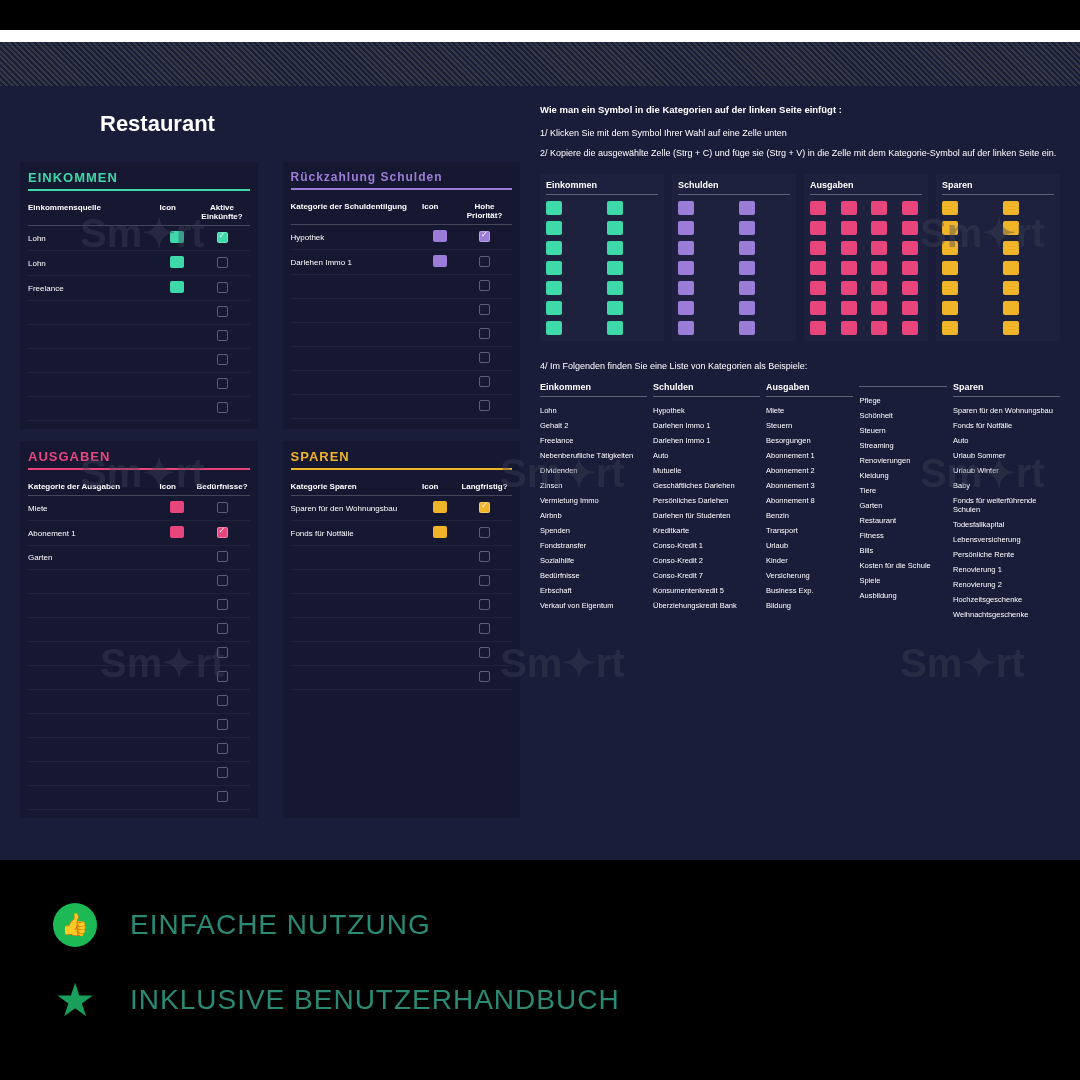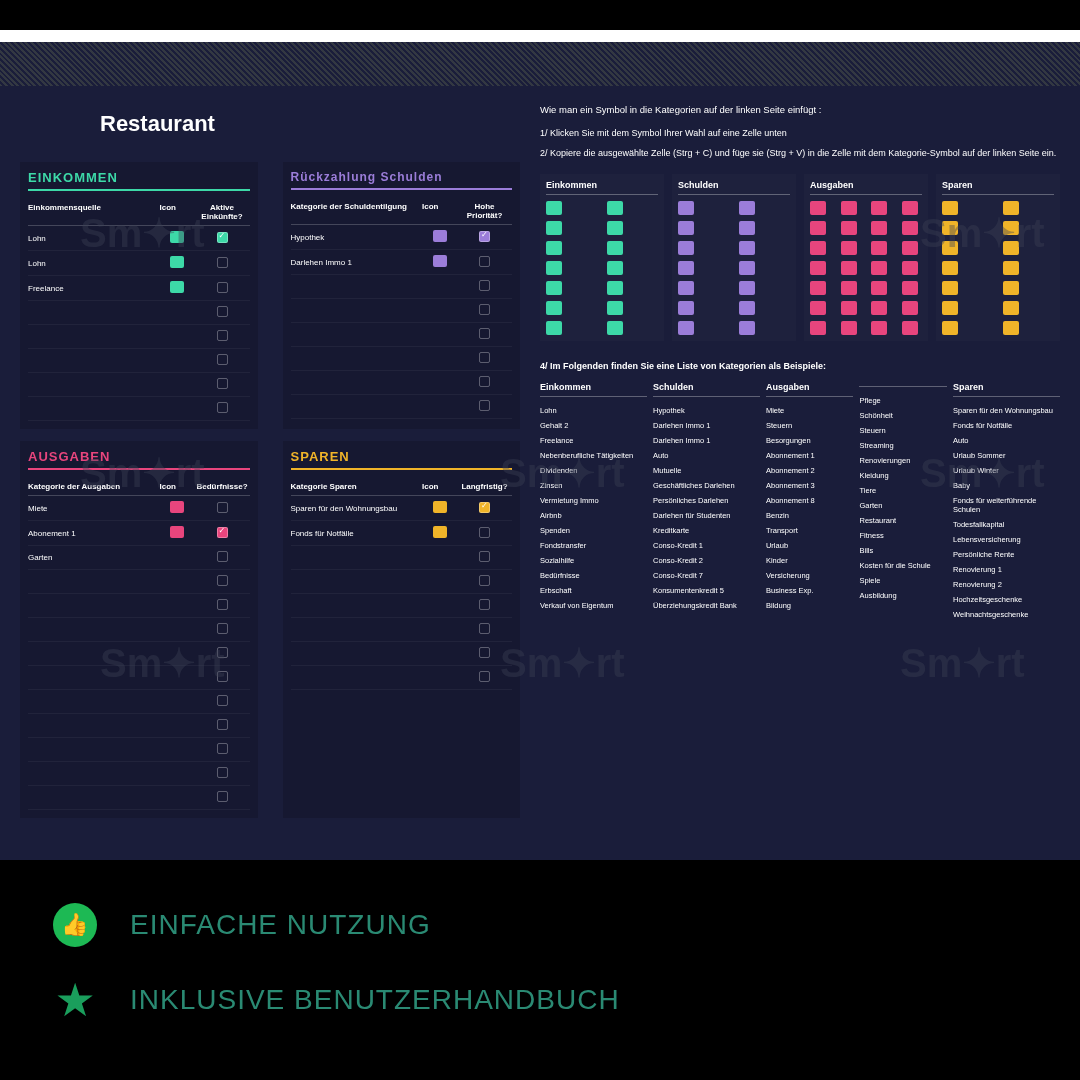--- a/index.html
+++ b/index.html
@@ -32,34 +32,34 @@
 .einkommen .cb.checked{background:#3dd9a8}
 .schulden .cb.checked{background:#9b7dd9}
 .ausgaben .cb.checked{background:#e8457d}
 .sparen .cb.checked{background:#f0b429}
 .ico{width:14px;height:12px;display:inline-block;border-radius:2px}
 .einkommen .ico{background:#3dd9a8}
 .schulden .ico{background:#9b7dd9}
 .ausgaben .ico{background:#e8457d}
 .sparen .ico{background:#f0b429}
 .instructions{font-size:9px;line-height:1.9;margin-bottom:12px}
-.instructions .inst-title{font-weight:normal;font-size:9.5px;margin-bottom:6px}
+.instructions .inst-title{font-weight:bold;font-size:9.5px;margin-bottom:6px}
 .instructions div{margin-bottom:3px}
 .palette{display:grid;grid-template-columns:repeat(4,1fr);gap:8px;margin-bottom:20px}
 .palette-col{background:rgba(255,255,255,0.02);padding:6px}
 .pal-head{font-size:9px;font-weight:bold;padding-bottom:4px;margin-bottom:6px;border-bottom:1px solid rgba(255,255,255,0.3)}
 .icon-grid{display:grid;grid-template-columns:repeat(2,1fr);gap:6px 10px}
 .pal-ico{width:16px;height:14px;border-radius:2px}
 .pc0 .pal-ico{background:#3dd9a8}
 .pc1 .pal-ico{background:#9b7dd9}
 .pc2 .pal-ico{background:#e8457d}
 .pc2 .icon-grid{grid-template-columns:repeat(4,1fr)}
 .pc3 .pal-ico{background:#f0b429}
 .examples{font-size:8px}
-.ex-title{font-weight:bold;font-size:9px;margin-bottom:8px}
+.ex-title{font-weight:normal;font-size:9px;margin-bottom:8px}
 .ex-grid{display:grid;grid-template-columns:1.1fr 1.1fr 0.9fr 0.9fr 1.1fr;gap:6px}
 .ex-col .ex-head{font-weight:bold;font-size:9px;padding-bottom:4px;margin-bottom:6px;border-bottom:1px solid rgba(255,255,255,0.3)}
 .ex-col div{padding:3px 0;font-size:7.5px}
 .watermark{position:absolute;font-size:40px;font-weight:bold;color:rgba(60,65,85,0.4);pointer-events:none}
 .features{padding:40px 50px}
 .feat{display:flex;align-items:center;gap:30px;margin-bottom:25px}
 .feat-icon{width:50px;height:50px;display:flex;align-items:center;justify-content:center}
 .thumb-circle{width:44px;height:44px;background:#1db954;border-radius:50%;display:flex;align-items:center;justify-content:center;color:#fff;font-size:22px}
 .star{color:#1a9e5c;font-size:46px}
 .feat-text{color:#2a8a73;font-size:28px;font-weight:normal;letter-spacing:1px}

